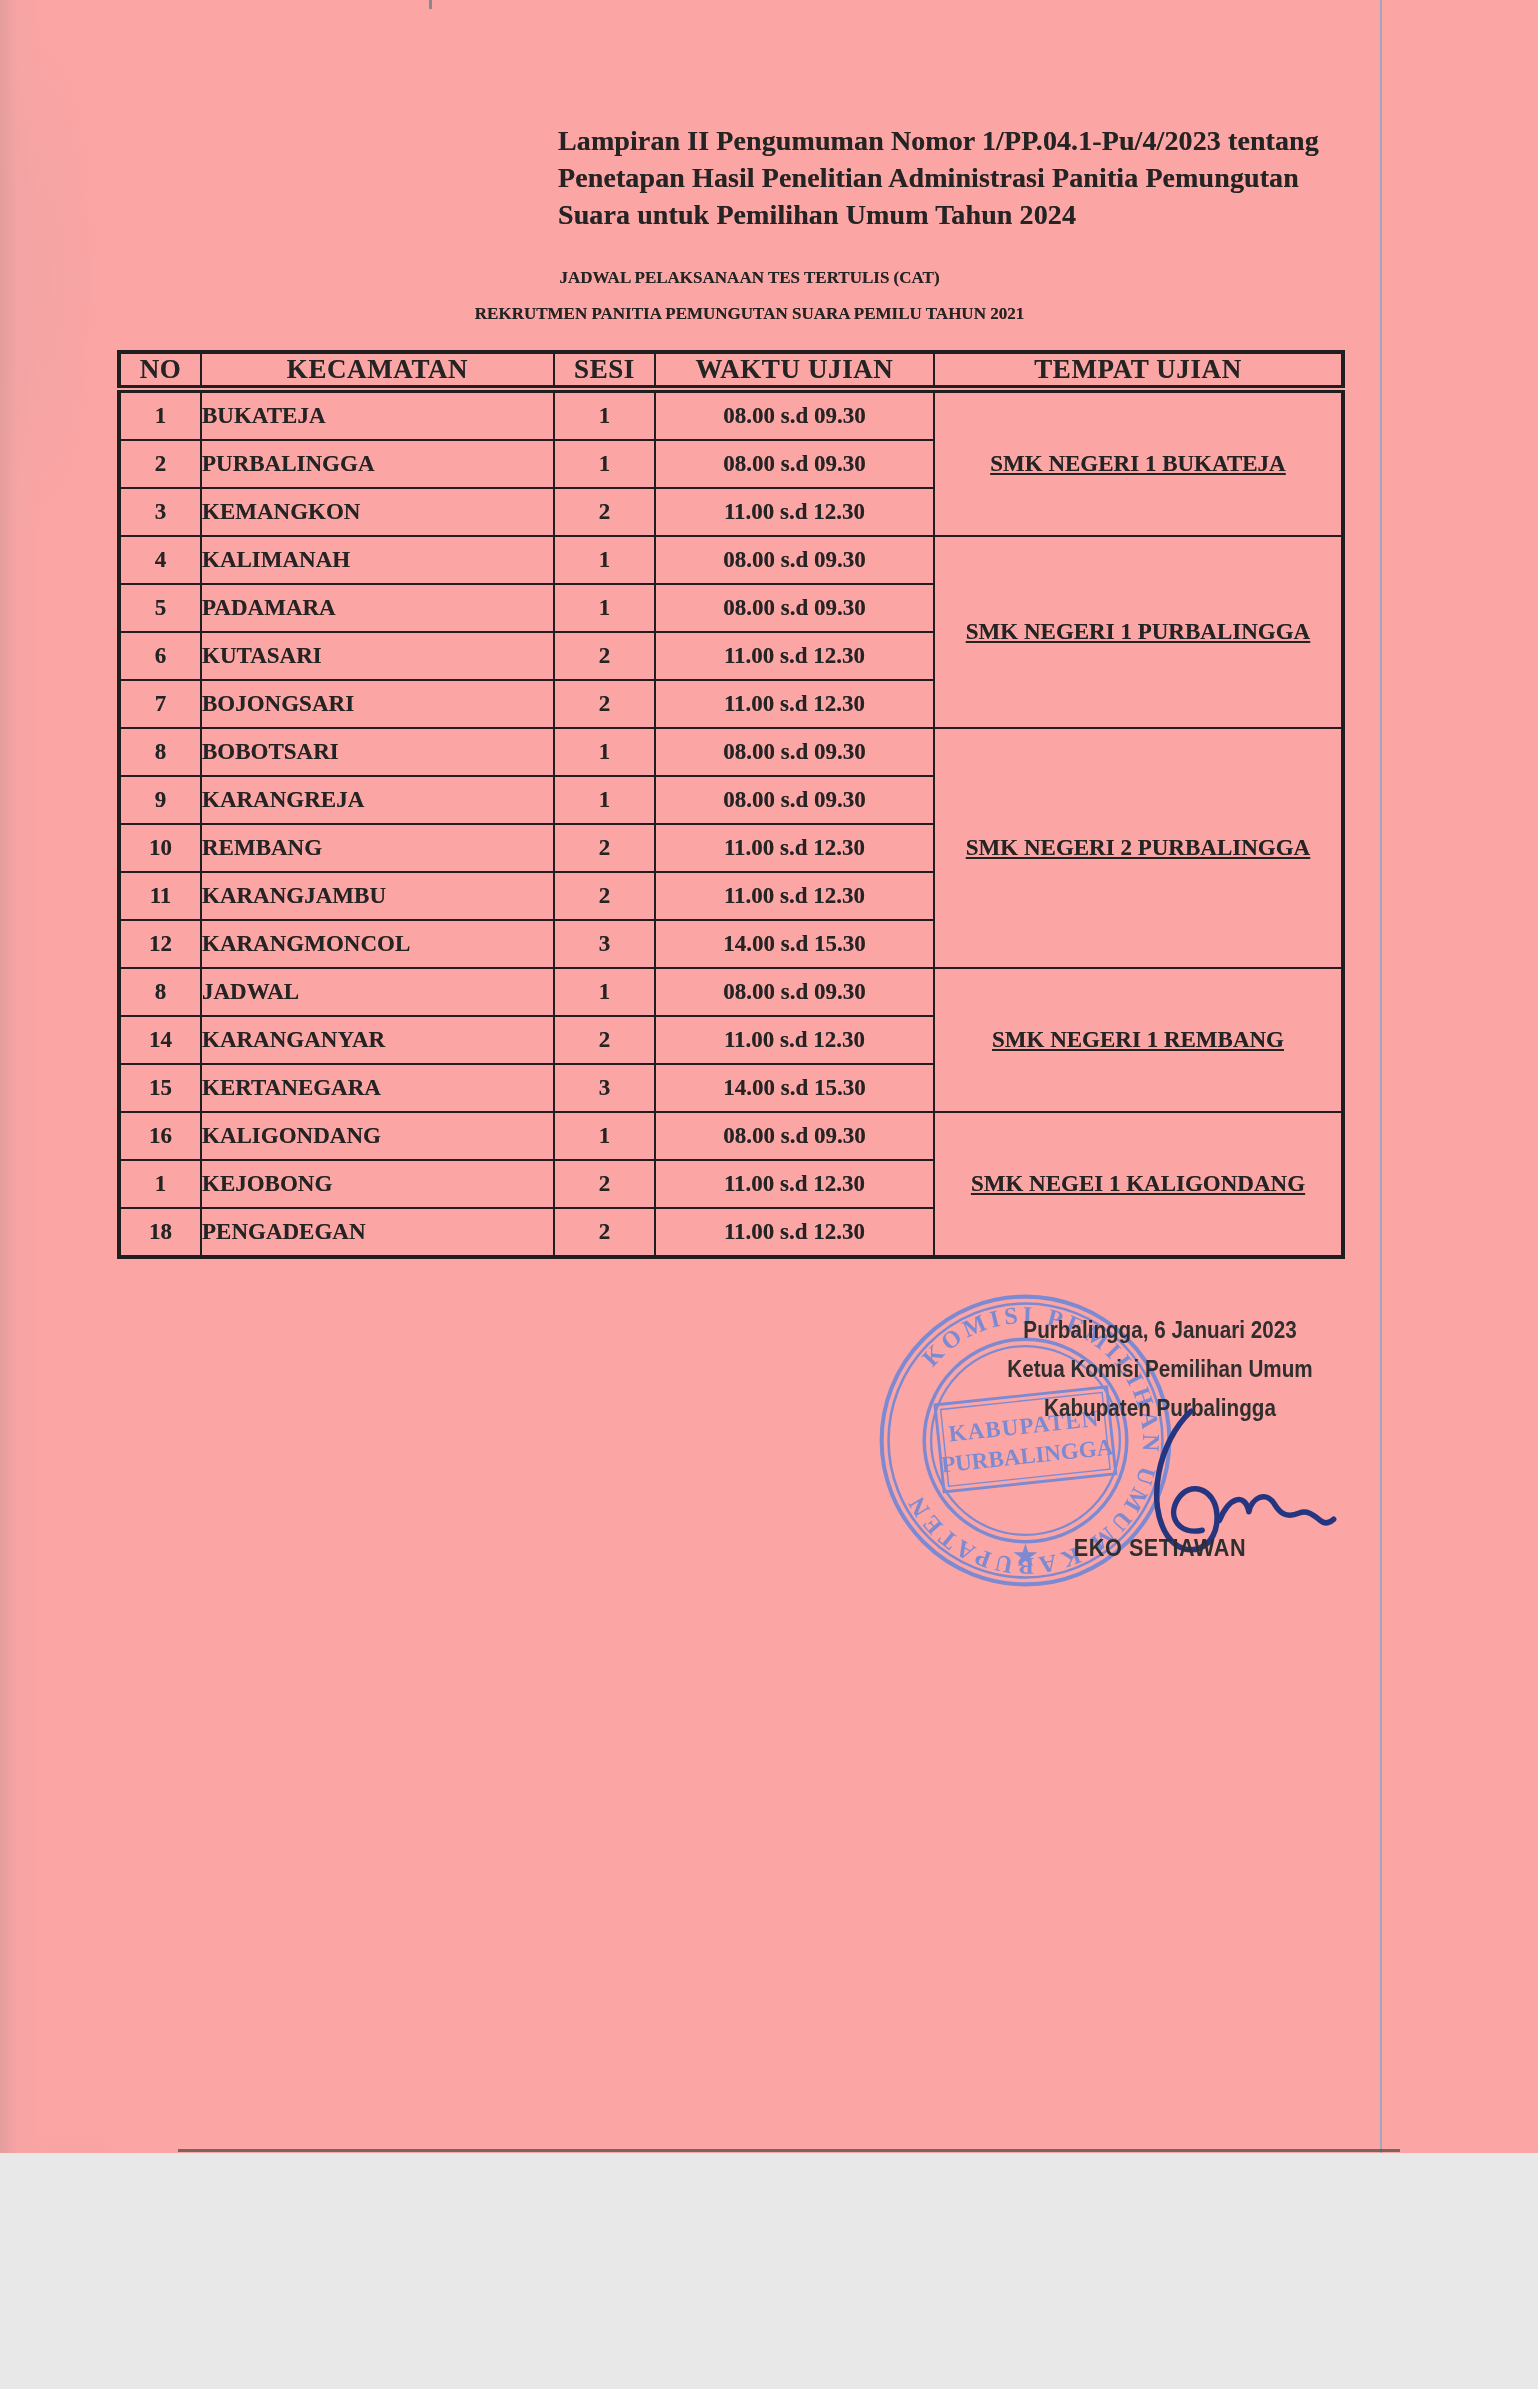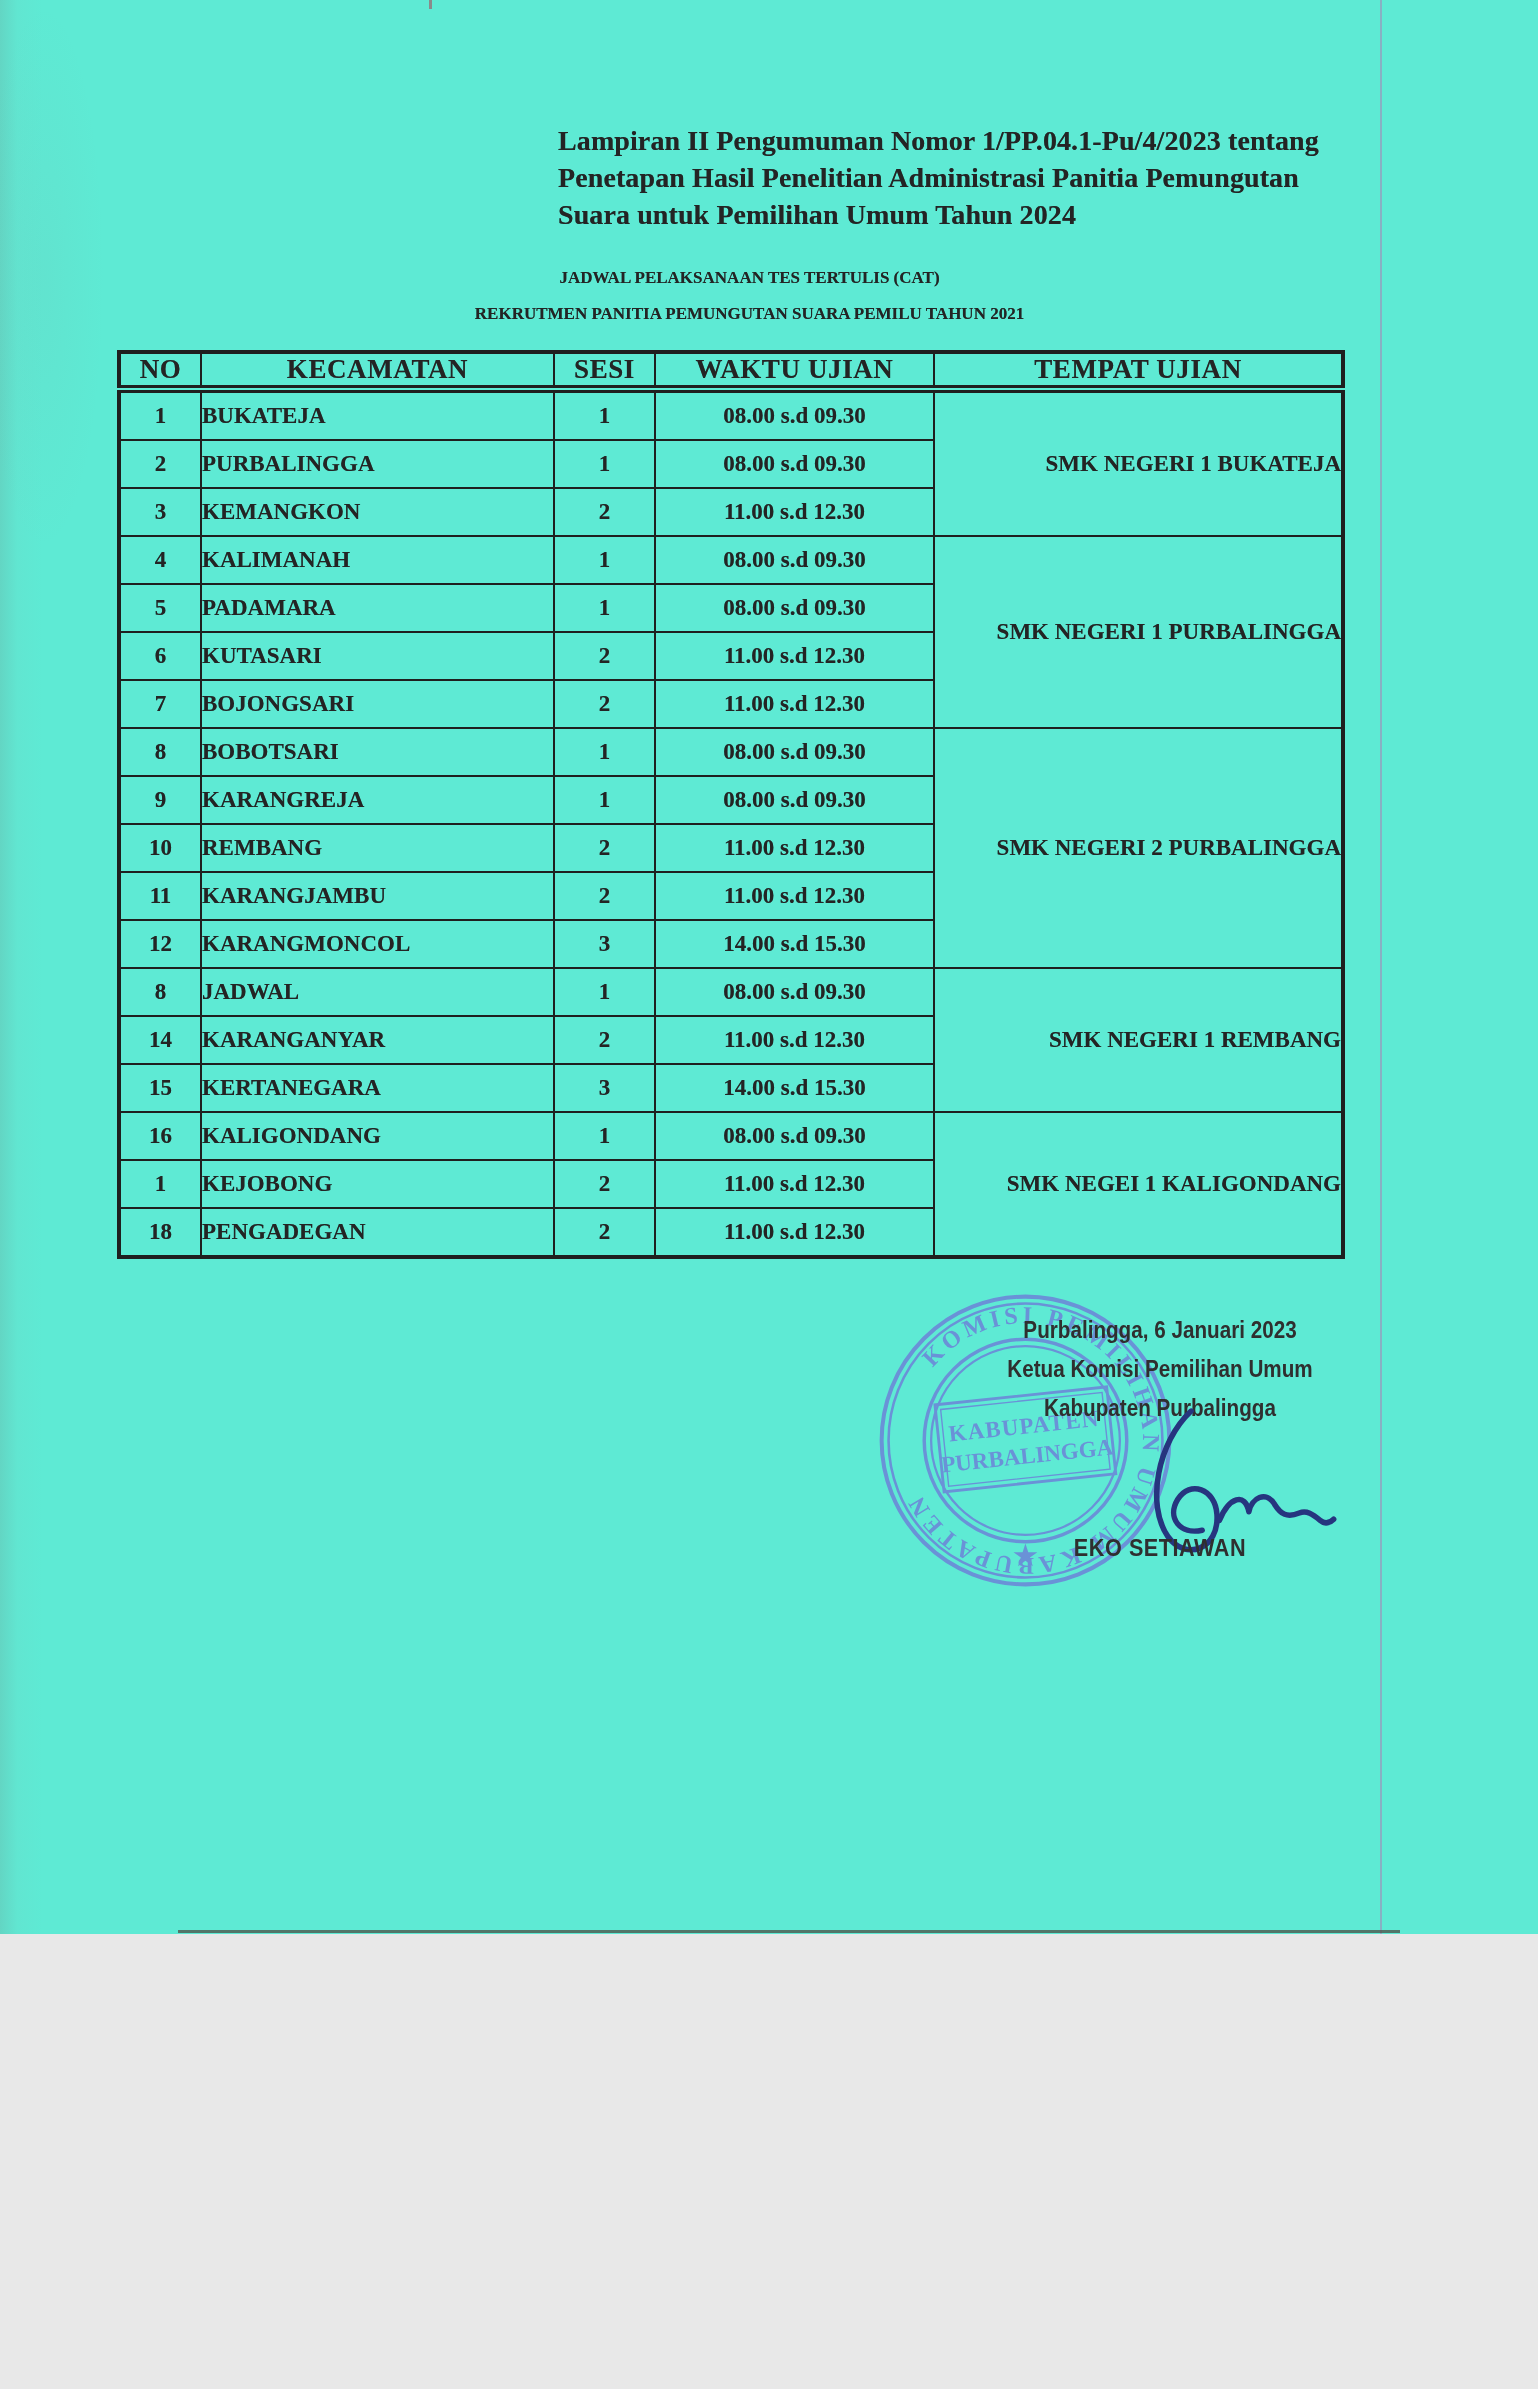--- a/index.html
+++ b/index.html
@@ -1,17 +1,17 @@
 <!DOCTYPE html>
 <html style="font-size:9.8px"><head>
 <meta charset="utf-8">
 <style>
   html,body{margin:0;padding:0;background:#e8e8e8;}
   .page{
-    position:relative; width:1539px; height:1934px; background:#5eead4;
+    position:relative; width:1539px; height:2153px; background:#fca5a5;
     font-family:"Liberation Serif", serif; color:#242424; overflow:hidden;
   }
   
   .edge-left{position:absolute;left:0;top:0;width:43px;height:100%;
     background:linear-gradient(to right, rgba(120,120,120,.18), rgba(150,150,150,.05) 40%, transparent);}
   .smudge{position:absolute;border-radius:50%;pointer-events:none;}
   .sm1{left:-24.6px;top:2119px;width:197px;height:307px;background:radial-gradient(ellipse at center, rgba(130,130,130,.14), transparent 70%);}
   .sm2{left:74px;top:2266px;width:184px;height:147px;background:radial-gradient(ellipse at center, rgba(140,140,150,.12), transparent 70%);}
   .sm3{left:344px;top:2297px;width:160px;height:111px;background:radial-gradient(ellipse at center, rgba(150,150,160,.10), transparent 70%);}
   .sm4{left:-18.4px;top:0px;width:123px;height:553px;background:radial-gradient(ellipse at center, rgba(140,140,140,.07), transparent 70%);}
@@ -30,21 +30,21 @@
     width:1224px;}
   table.sched, table.sched th, table.sched td{border:2.5px solid #1f1f1f;}
   table.sched{border-width:4.9px;}
   table.sched th{
     height:28px;font-size:27px;font-weight:bold;letter-spacing:0.6px;text-align:center;
     border-bottom:8px double #1f1f1f;padding:0;text-shadow:0 0 0.6px rgba(0,0,0,.4);}
   table.sched td{
     height:46px;font-size:23px;font-weight:bold;padding:0;text-shadow:0 0 0.6px rgba(0,0,0,.4);}
   td.col-no, td.col-sesi, td.col-waktu{text-align:center;}
   td.col-kecamatan{text-align:left;padding-left:12.3px;}
-  td.col-tempat{text-align:right;font-size:23px;}
+  td.col-tempat{text-align:center;font-size:23px;text-decoration:underline;}
   
   .sig-block{position:absolute;left:933px;top:1310px;width:454px;text-align:center;
     font-family:"Liberation Sans", sans-serif;font-weight:bold;color:#2f2f2f;
     transform:scaleX(.84);transform-origin:center top;}
   .sig-block .line{font-size:24.6px;line-height:39px;}
   .sig-name{position:absolute;left:933px;top:1534px;width:454px;text-align:center;
     font-family:"Liberation Sans", sans-serif;font-weight:bold;color:#2f2f2f;
     font-size:24.6px;letter-spacing:0.6px;transform:scaleX(.88);transform-origin:center top;}
   .stamp-svg{position:absolute;left:863px;top:1288px;width:325px;height:305px;opacity:.88;}
   .sign-svg{position:absolute;left:1099px;top:1400px;width:258px;height:172px;}

